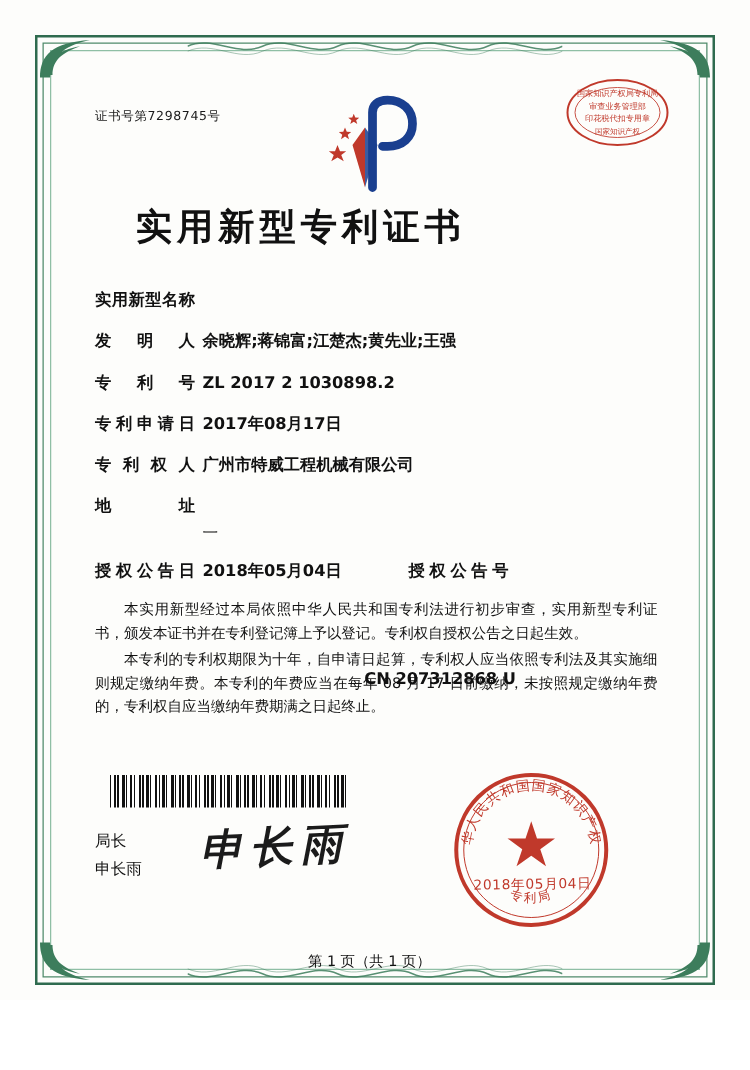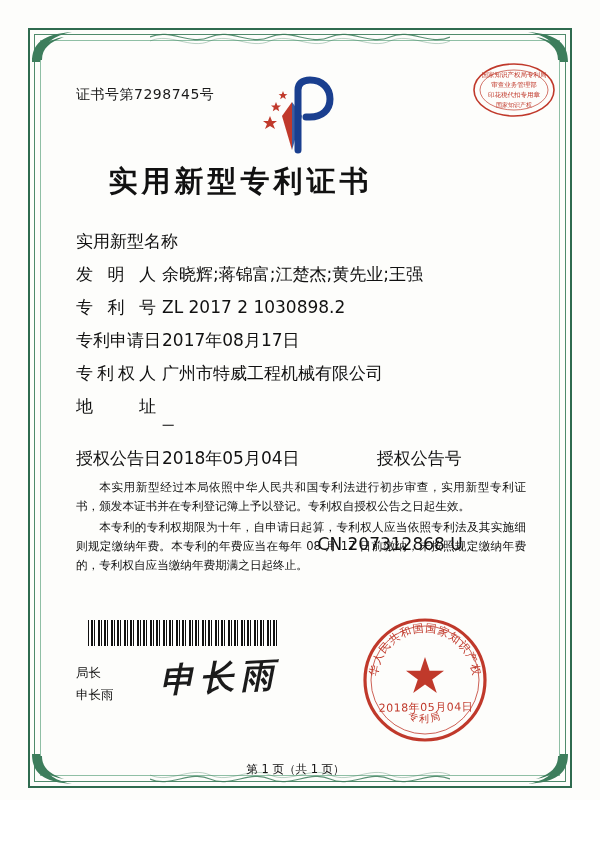--- a/index.html
+++ b/index.html
@@ -63,36 +63,36 @@
     opacity: .85;
   }
   .edge-top { left: 150px; top: 28px; width: 300px; height: 18px; }
   .edge-bottom { left: 150px; top: 770px; width: 300px; height: 18px; transform: scaleY(-1); }
   .edge-deco svg { width: 100%; height: 100%; display: block; }
 
   
   .patent-no {
     position: absolute;
     left: 76px; top: 86px;
-    font-size: 14px;
+    font-size: 10px;
     color: #1a1a1a;
     letter-spacing: .5px;
     white-space: nowrap;
   }
 
   .emblem {
     position: absolute;
     left: 252px; top: 72px;
     width: 96px; height: 86px;
   }
   .emblem svg { width: 100%; height: 100%; display: block; }
 
   .seal-top {
     position: absolute;
-    left: 470px; top: 60px;
+    left: 450px; top: 60px;
     width: 88px; height: 60px;
   }
   .seal-top svg { width: 100%; height: 100%; display: block; }
 
   .cert-title {
     position: absolute;
     left: 0; top: 162px;
     width: 481px;
     text-align: center;
     font-family: "DejaVu Serif", "Liberation Serif", serif;
@@ -105,23 +105,24 @@
   
   .fields {
     position: absolute;
     left: 76px; top: 232px;
     width: 450px;
   }
   .field-row {
     display: flex;
     align-items: flex-start;
     margin-bottom: 15px;
-    font-size: 17px;
+    font-size: 13px;
     color: #111;
     line-height: 18px;
+    font-weight: bold;
   }
   .field-label {
     width: 86px;
     flex: 0 0 86px;
     letter-spacing: 0px;
     white-space: nowrap;
   }
   .field-label.spread {
     display: inline-block;
     text-align: justify;

